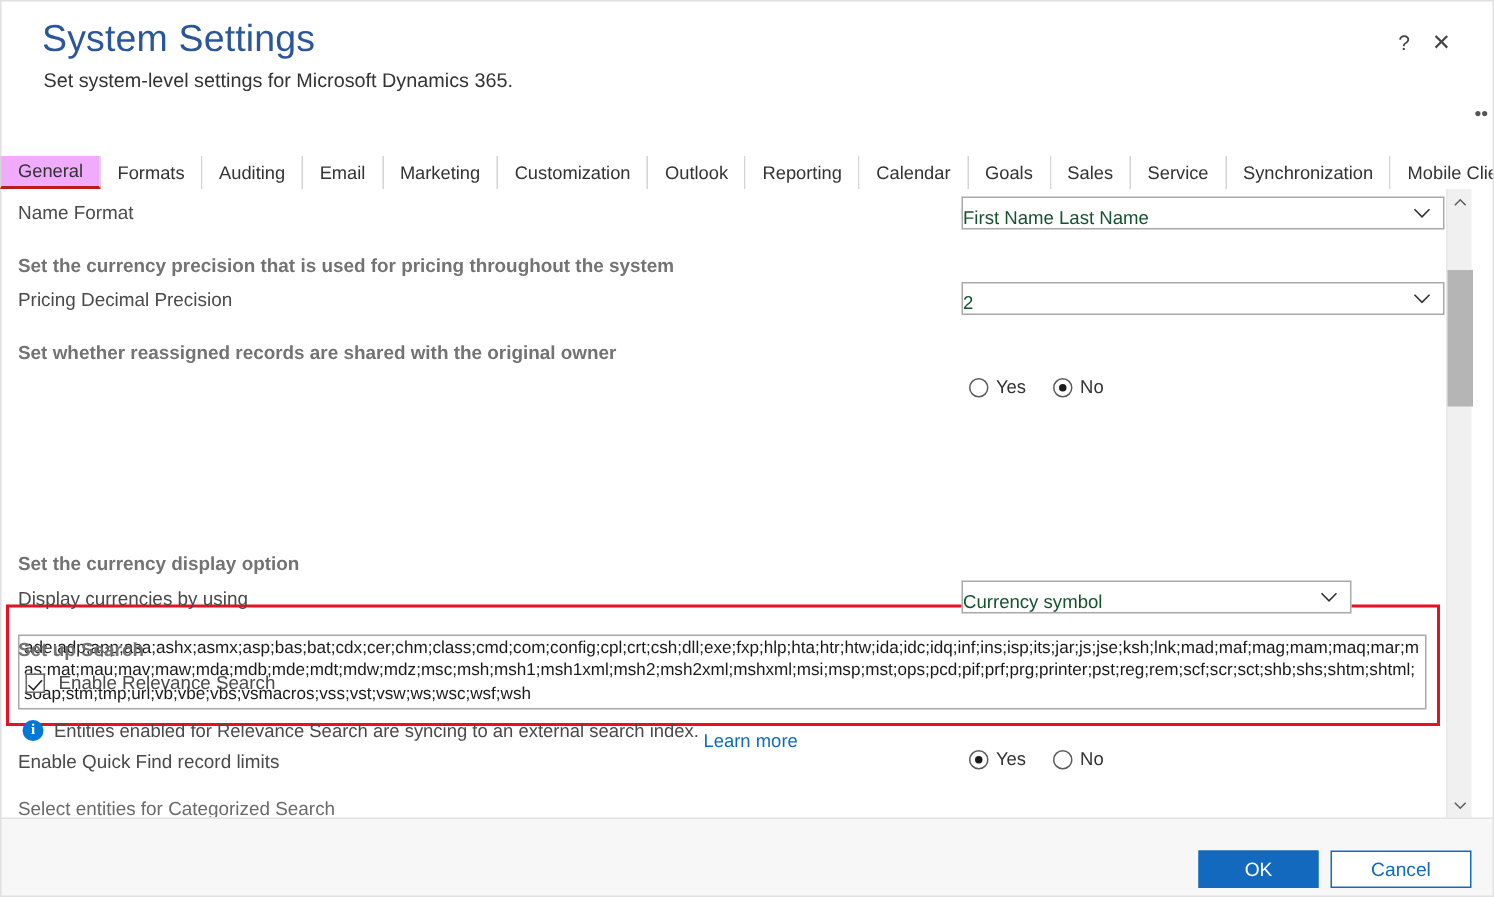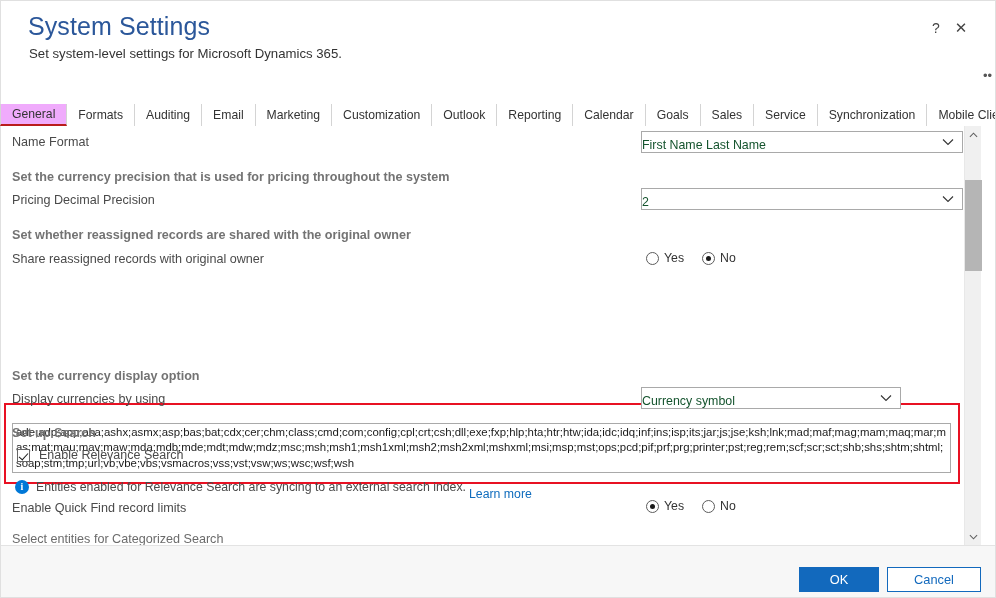--- a/index.html
+++ b/index.html
@@ -270,21 +270,20 @@
       <div class="combo" style="left:641px; top:62px; width:322px;">
         <span>2</span>
         <span class="caret">
           <svg viewBox="0 0 12 7" width="12" height="7">
               <path d="M1 1 L6 6 L11 1" fill="none" stroke="#333" stroke-width="1.1"></path>
             </svg>
         </span>
       </div>
 
       <div class="lbl-bold" style="left:12px; top:102px;">Set whether reassigned records are shared with the original owner</div>
-      <div class="lbl-norm" style="left:12px; top:126px;">Share reassigned records with original owner</div>
       <div class="radio-group" style="left:646px; top:125px;">
         <label class="radio-opt">
           <span class="radio-mark"></span>
           <span class="radio-label">Yes</span>
         </label>
         <label class="radio-opt">
           <span class="radio-mark on"></span>
           <span class="radio-label">No</span>
         </label>
       </div>

